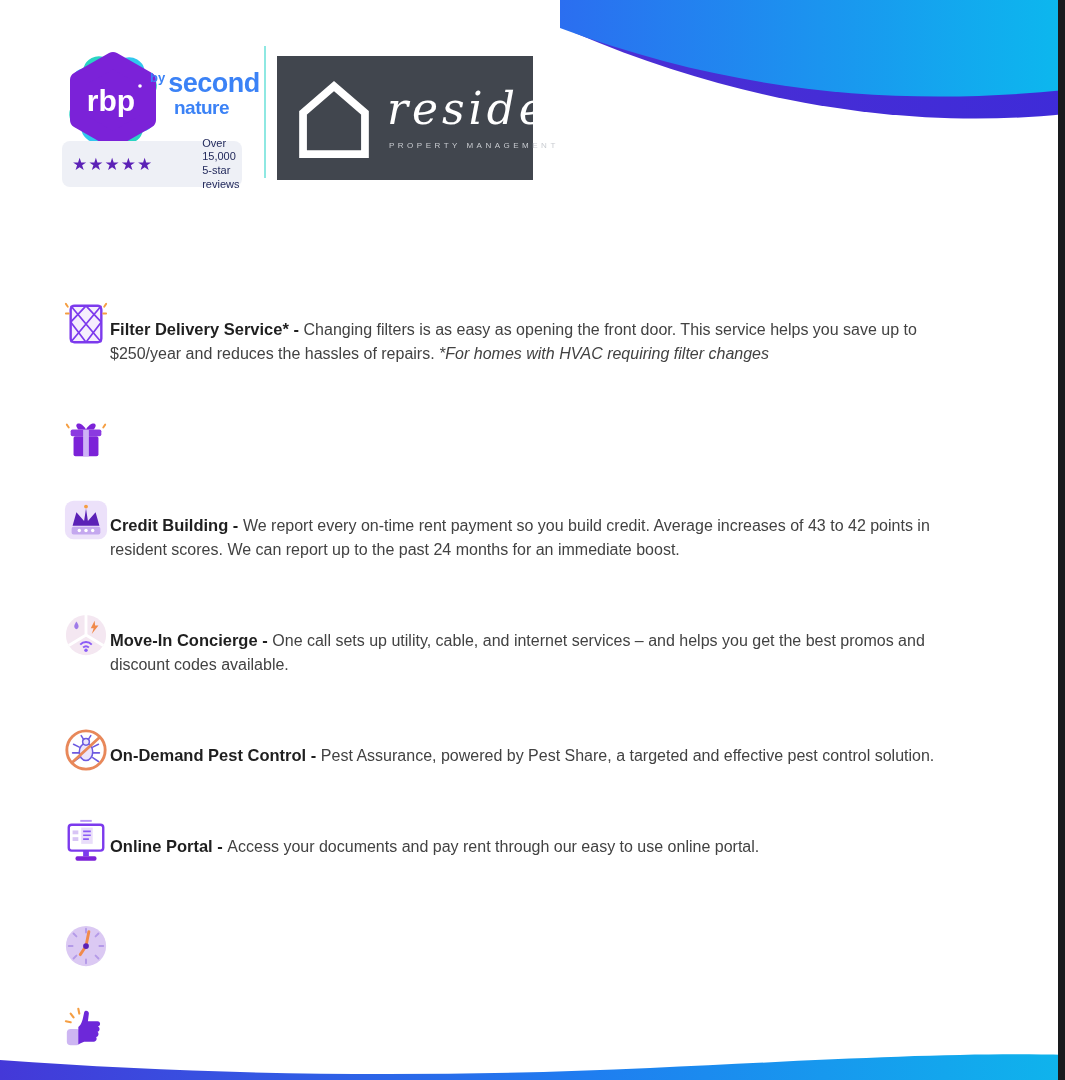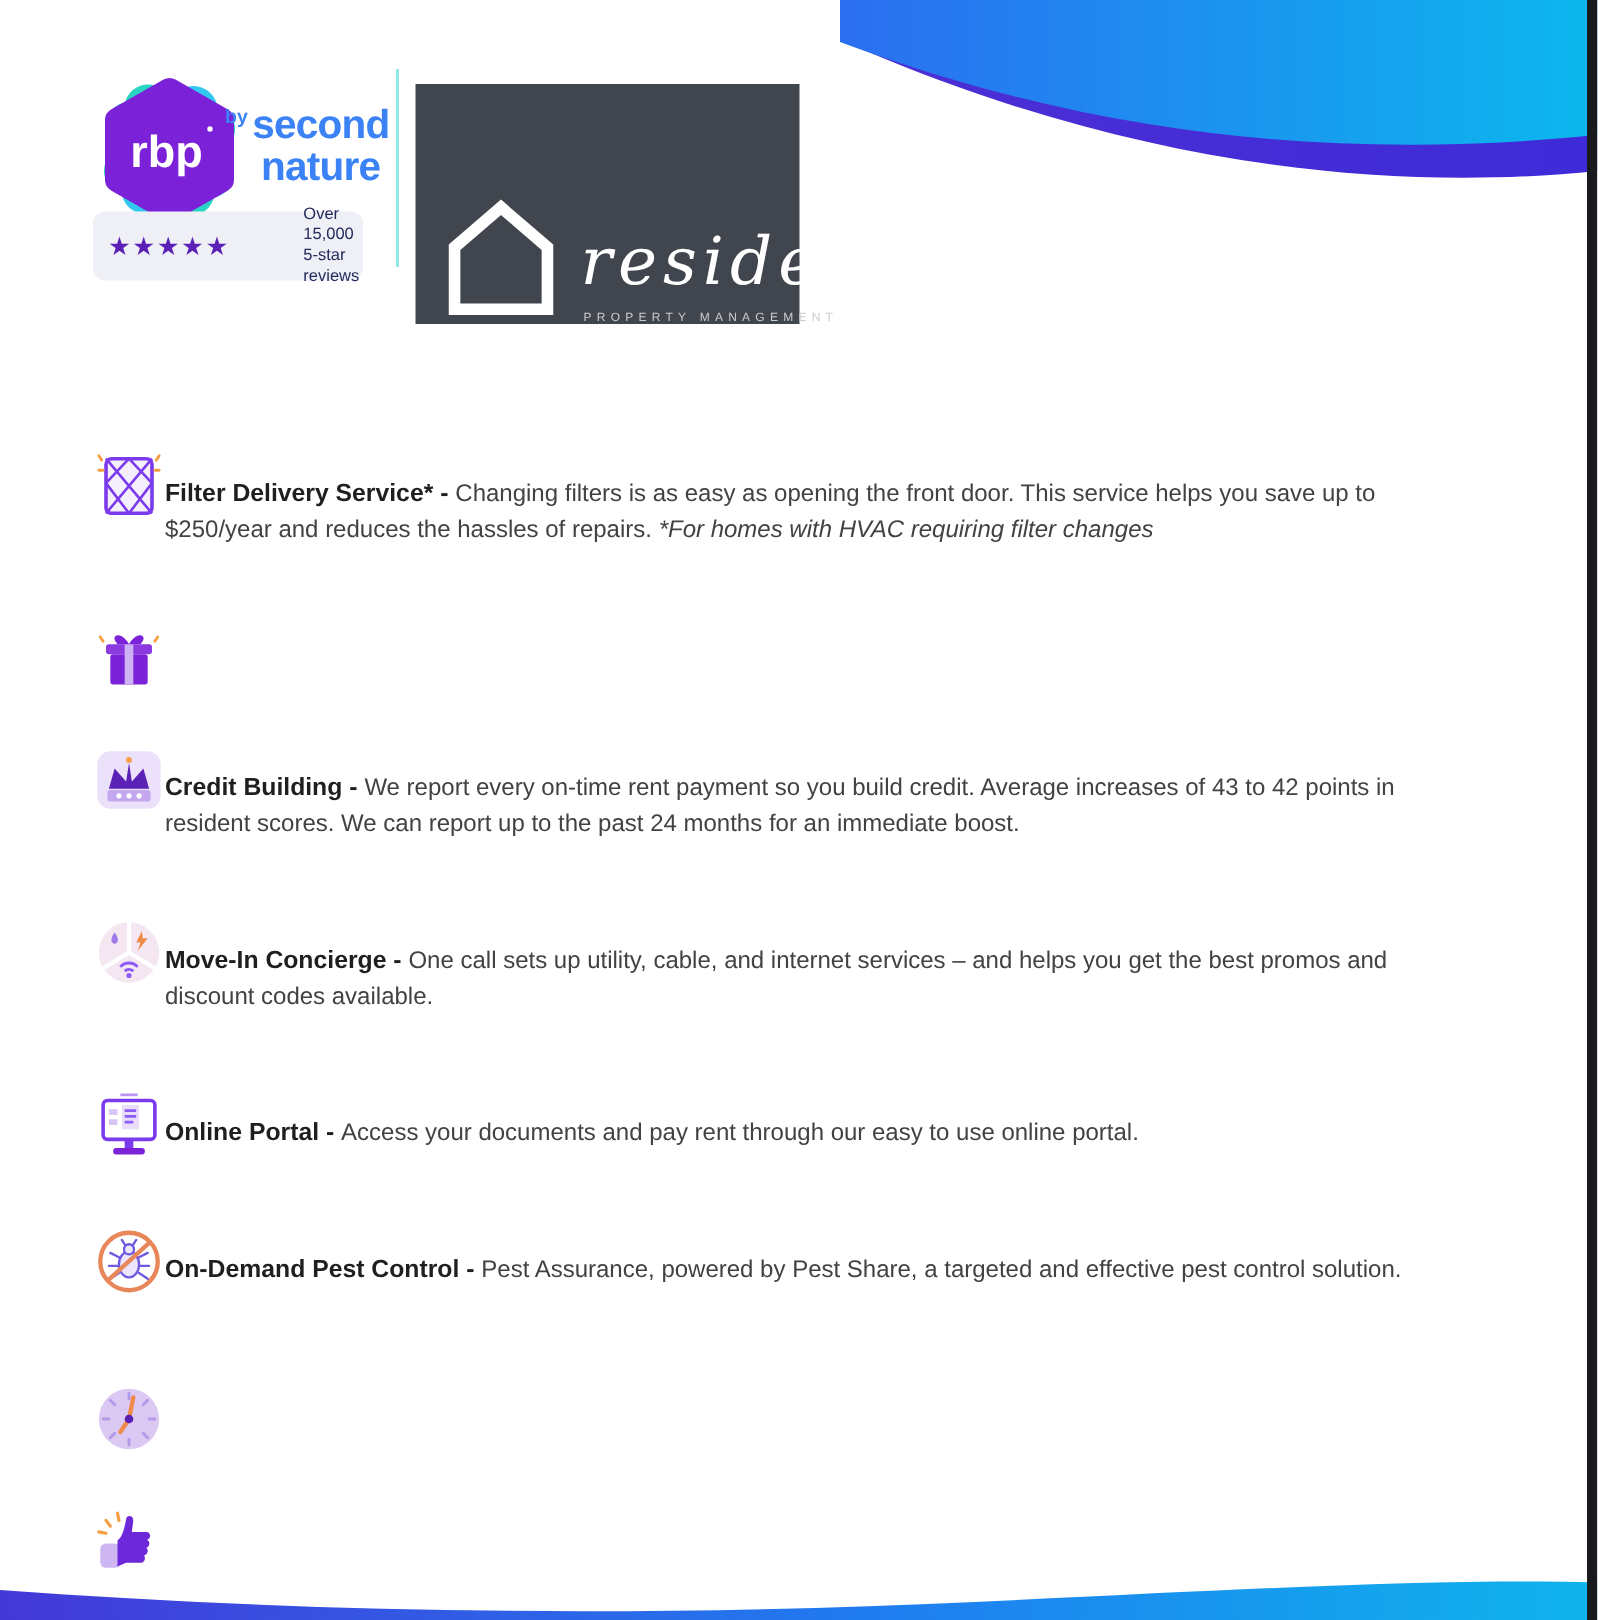--- a/index.html
+++ b/index.html
@@ -10,28 +10,28 @@
   
   .swoosh{position:absolute;top:0;left:0;width:1065px;height:170px;pointer-events:none;}
   
   .edge-strip{position:absolute;top:0;right:0;width:7px;height:1080px;background:#191a1d;}
   
   .header{position:absolute;left:0;top:0;width:700px;height:210px;}
   .rbp-logo{position:absolute;left:58px;top:48px;width:110px;height:108px;}
   .byline{position:absolute;left:150px;top:70px;color:#3b82f6;line-height:1;}
   .byline .by{font-size:13px;font-weight:700;vertical-align:10px;margin-right:3px;}
   .byline .nm{font-size:27px;font-weight:800;letter-spacing:-0.5px;}
-  .byline .nm2{display:block;margin-left:24px;margin-top:1px;font-size:27px;font-weight:800;letter-spacing:-0.5px;}
+  .byline .nm2{display:block;margin-left:24px;margin-top:1px;font-size:19px;font-weight:800;letter-spacing:-0.5px;}
   .reviews{position:absolute;left:62px;top:141px;width:180px;height:46px;background:#eef0f6;border-radius:8px;
     display:flex;align-items:center;gap:8px;padding:0 10px;box-sizing:border-box;}
   .stars{color:#5b21b6;font-size:17px;letter-spacing:1px;line-height:1;}
   .reviews-text{color:#232a5c;font-size:11px;line-height:1.25;margin-left:41px;}
   .divider{position:absolute;left:264px;top:46px;width:2px;height:132px;background:#8ee8e2;}
-  .reside{position:absolute;left:277px;top:56px;width:256px;height:160px;background:#41464e;
-    display:flex;align-items:flex-end;padding:0 14px;box-sizing:border-box;}
+  .reside{position:absolute;left:277px;top:56px;width:256px;height:124px;background:#41464e;
+    display:flex;align-items:center;padding:0 14px;box-sizing:border-box;}
   .reside-house{flex:0 0 auto;width:86px;height:92px;}
   .reside-words{flex:1;text-align:center;color:#fff;}
   .reside-name{font-family:"DejaVu Serif",serif;font-style:italic;font-size:44px;font-weight:400;letter-spacing:4px;line-height:1;}
   .reside-sub{margin-top:10px;font-size:8px;letter-spacing:3.5px;color:#c9ccd1;white-space:nowrap;padding-left:12px;}
   
   .heading{position:absolute;left:62px;top:230px;font-size:29px;font-weight:600;color:#252a5e;white-space:nowrap;letter-spacing:-0.2px;}
   .heading .hl{font-weight:800;color:#5a2fd8;padding:0 6px 0 2px;
     background:linear-gradient(to bottom, rgba(0,0,0,0) 42%, #bff0ea 42%, #bff0ea 94%, rgba(0,0,0,0) 94%);}
   
   .benefits{position:absolute;left:62px;top:300px;width:935px;display:flex;flex-direction:column;gap:33px;}
@@ -169,53 +169,53 @@
           </g>
           <circle cx="24" cy="40" r="1.8" fill="#8b5cf6"></circle>
         </svg>
       </span>
       <p class="btext"><span class="btitle">Move-In Concierge</span><span class="btitle"> - </span><span>One call sets up utility, cable, and internet services – and helps you get the best promos and discount codes available.</span></p>
     </div>
 
     <div class="row">
       <span class="icon">
         <svg viewBox="0 0 48 48" width="46" height="46">
+          <circle cx="24" cy="24" r="20" fill="#ffffff" stroke="#e8885a" stroke-width="3"></circle>
+          <ellipse cx="24" cy="26" rx="7" ry="9" fill="#ece5fb" stroke="#6d5ae0" stroke-width="1.6"></ellipse>
+          <circle cx="24" cy="15.5" r="3.5" fill="#ece5fb" stroke="#6d5ae0" stroke-width="1.6"></circle>
+          <g stroke="#6d5ae0" stroke-width="1.6" stroke-linecap="round">
+            <path d="M17 21 L11 18 M17 27 L10 27 M17 32 L11 36 M31 21 L37 18 M31 27 L38 27 M31 32 L37 36 M21.5 13 L19 9 M26.5 13 L29 9"></path>
+          </g>
+          <path d="M9.5 37 L38 11" stroke="#e8885a" stroke-width="3" stroke-linecap="round"></path>
+        </svg>
+      </span>
+      <p class="btext"><span class="btitle">On-Demand Pest Control</span><span class="btitle"> - </span><span>Pest Assurance, powered by Pest Share, a targeted and effective pest control solution.</span></p>
+    </div>
+
+    <div class="row">
+      <span class="icon">
+        <svg viewBox="0 0 48 48" width="46" height="46">
           <path d="M18 3 L30 3" stroke="#b794f6" stroke-width="2"></path>
           <rect x="6" y="7" width="36" height="27" rx="3" fill="#ffffff" stroke="#7c3aed" stroke-width="2.5"></rect>
           <rect x="19" y="10" width="12" height="17" fill="#e9ddfa"></rect>
           <g stroke="#8b5cf6" stroke-width="1.8">
               <path d="M21 14 H29 M21 18 H29 M21 22 H27"></path>
             </g>
           <rect x="10" y="13" width="6" height="4" fill="#d8c5f5"></rect>
             <rect x="10" y="20" width="6" height="4" fill="#d8c5f5"></rect>
           <rect x="21" y="34" width="6" height="6" fill="#7c3aed"></rect>
           <rect x="13" y="40" width="22" height="4.5" rx="2" fill="#7c22d8"></rect>
         </svg>
       </span>
       <p class="btext"><span class="btitle">Online Portal</span><span class="btitle"> - </span><span>Access your documents and pay rent through our easy to use online portal.</span></p>
     </div>
 
     <div class="row">
       <span class="icon">
         <svg viewBox="0 0 48 48" width="46" height="46">
-          <circle cx="24" cy="24" r="20" fill="#ffffff" stroke="#e8885a" stroke-width="3"></circle>
-          <ellipse cx="24" cy="26" rx="7" ry="9" fill="#ece5fb" stroke="#6d5ae0" stroke-width="1.6"></ellipse>
-          <circle cx="24" cy="15.5" r="3.5" fill="#ece5fb" stroke="#6d5ae0" stroke-width="1.6"></circle>
-          <g stroke="#6d5ae0" stroke-width="1.6" stroke-linecap="round">
-            <path d="M17 21 L11 18 M17 27 L10 27 M17 32 L11 36 M31 21 L37 18 M31 27 L38 27 M31 32 L37 36 M21.5 13 L19 9 M26.5 13 L29 9"></path>
-          </g>
-          <path d="M9.5 37 L38 11" stroke="#e8885a" stroke-width="3" stroke-linecap="round"></path>
-        </svg>
-      </span>
-      <p class="btext"><span class="btitle">On-Demand Pest Control</span><span class="btitle"> - </span><span>Pest Assurance, powered by Pest Share, a targeted and effective pest control solution.</span></p>
-    </div>
-
-    <div class="row">
-      <span class="icon">
-        <svg viewBox="0 0 48 48" width="46" height="46">
           <circle cx="24" cy="24" r="21" fill="#dbc9f3"></circle>
           <g stroke="#b49ae8" stroke-width="2" stroke-linecap="round">
             <path d="M24 6 V10 M24 38 V42 M6 24 H10 M38 24 H42 M11 11 L14 14 M34 34 L37 37 M37 11 L34 14 M14 34 L11 37"></path>
           </g>
           <path d="M24 24 L27 9" stroke="#f08a4b" stroke-width="3" stroke-linecap="round"></path>
           <path d="M24 24 L18 33" stroke="#f08a4b" stroke-width="3" stroke-linecap="round"></path>
           <circle cx="24" cy="24" r="3" fill="#5b21b6"></circle>
         </svg>
       </span>
     </div>

